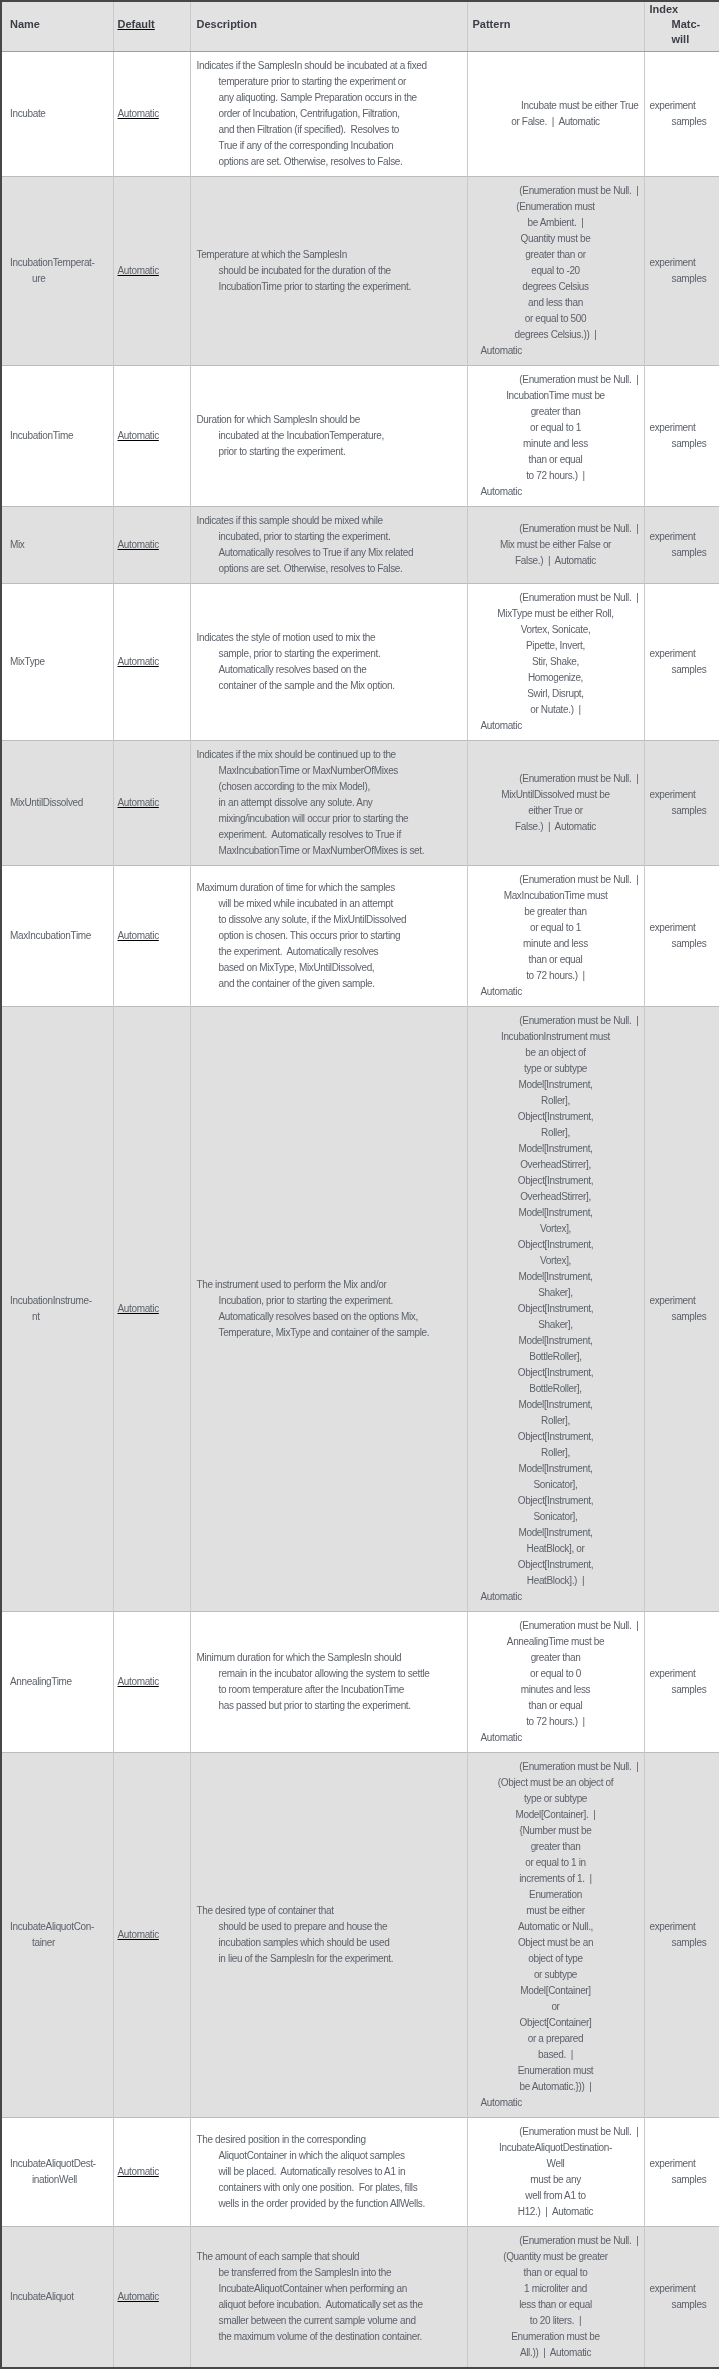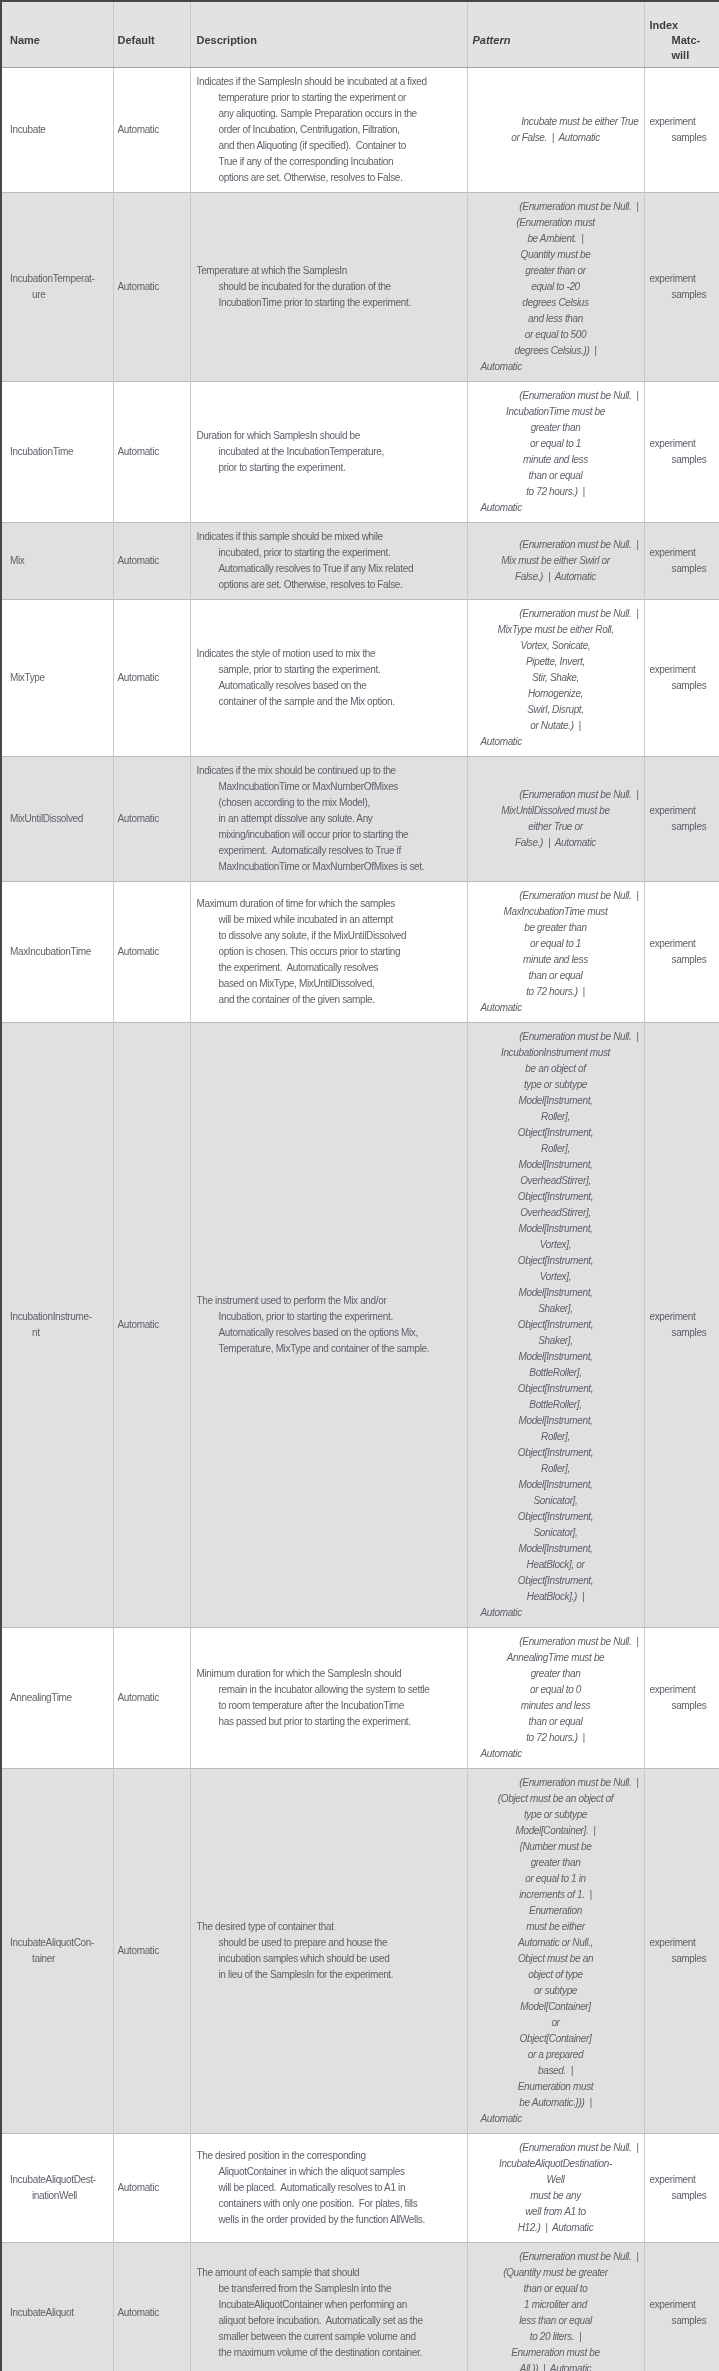--- a/index.html
+++ b/index.html
@@ -30,31 +30,31 @@
   th,td{
     vertical-align:middle;
     padding:6px 5px;
     border-left:1px solid var(--sep);
     overflow:hidden;
   }
   th:first-child,td:first-child{border-left:none;margin-top:41px;}
   thead th{
     background:var(--header-bg);
     text-align:left;
-    padding-top:16px;padding-bottom:4px;
+    padding-top:0;padding-bottom:4px;
     border-bottom:1px solid #9f9f9f;
   }
   tbody td{border-top:1px solid var(--row-sep);}
   tbody tr:first-child td{border-top:none;}
   tbody tr:nth-child(even) td{background:var(--alt-bg);}
 
   .col-name{padding-left:8px;}
-  .col-default{padding-left:4px;}
+  .col-default{padding-left:4px;text-decoration:underline;}
   .col-desc{padding-left:6px;}
-  .col-pattern{padding-left:5px;font-style:italic;}
+  .col-pattern{padding-left:5px;}
   .col-index{padding-left:5px;}
 
   .lines{
     font-size:10px;
     line-height:16px;
     letter-spacing:-0.35px;
     color:var(--text);
   }
   thead .lines{
     font-size:11px;
@@ -124,21 +124,21 @@
           <div class="lines">
             <div class="line first">Automatic</div>
           </div>
         </td>
     <td class="col-desc">
           <div class="lines">
             <div class="line first">Indicates if the SamplesIn should be incubated at a fixed</div>
             <div class="line">temperature prior to starting the experiment or</div>
             <div class="line">any aliquoting. Sample Preparation occurs in the</div>
             <div class="line">order of Incubation, Centrifugation, Filtration,</div>
-            <div class="line">and then Aliquoting (if specified).  Container to</div>
+            <div class="line">and then Filtration (if specified).  Resolves to</div>
             <div class="line">True if any of the corresponding Incubation</div>
             <div class="line">options are set. Otherwise, resolves to False.</div>
           </div>
         </td>
     <td class="col-pattern pattern">
           <div class="lines">
             <div class="line first">Incubate must be either True</div>
             <div class="line">or False.  |  Automatic</div>
           </div>
         </td>
@@ -242,21 +242,21 @@
           <div class="lines">
             <div class="line first">Indicates if this sample should be mixed while</div>
             <div class="line">incubated, prior to starting the experiment.</div>
             <div class="line">Automatically resolves to True if any Mix related</div>
             <div class="line">options are set. Otherwise, resolves to False.</div>
           </div>
         </td>
     <td class="col-pattern pattern">
           <div class="lines">
             <div class="line first">(Enumeration must be Null.  |</div>
-            <div class="line">Mix must be either Swirl or</div>
+            <div class="line">Mix must be either False or</div>
             <div class="line">False.)  |  Automatic</div>
           </div>
         </td>
     <td class="col-index">
           <div class="lines">
             <div class="line first">experiment</div>
             <div class="line">samples</div>
           </div>
         </td>
   </tr>

